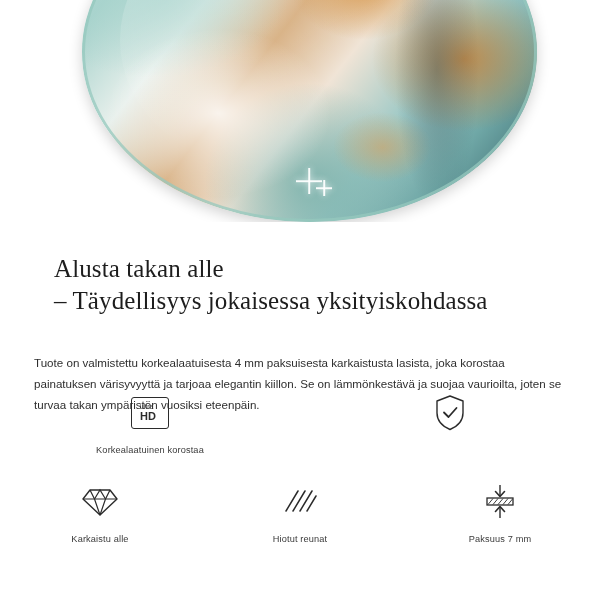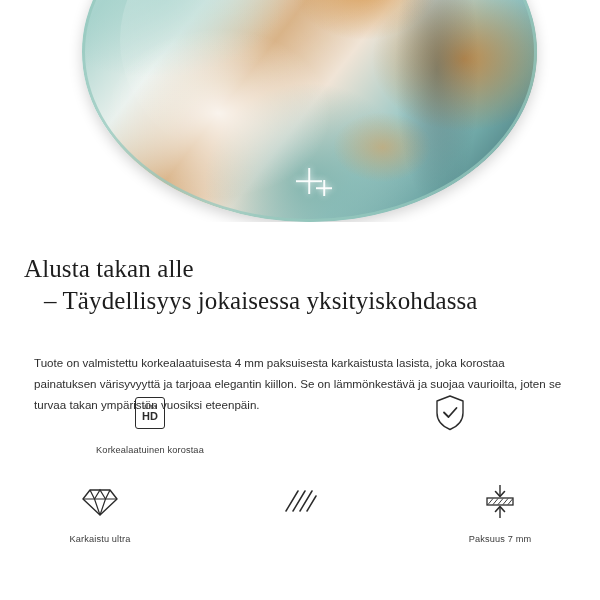--- a/index.html
+++ b/index.html
@@ -109,26 +109,25 @@
     left: 0;
     top: 222px;
     width: 600px;
   }
   .headline {
     font-family: "Liberation Serif", serif;
     font-size: 25px;
     line-height: 32px;
     color: #1d1d1d;
     font-weight: 400;
-    padding: 14px 34px 0 24px;
+    padding: 14px 34px 0 54px;
     letter-spacing: 0.1px;
   }
   .headline .line2 {
     display: block;
-    margin-left: 20px;
   }
   .paragraph {
     padding: 18px 34px 0 34px;
     font-size: 11.6px;
     line-height: 21px;
     color: #2e2e2e;
     max-width: 548px;
   }
 
   
@@ -161,23 +160,24 @@
     color: #3a3a3a;
     letter-spacing: 0.15px;
   }
   .ultrahd-box {
     width: 28px;
     height: 30px;
     border: 1.4px solid #2b2b2b;
     border-radius: 3px;
     display: flex;
     flex-direction: column;
-    align-items: center;
+    align-items: flex-start;
     justify-content: center;
     line-height: 1;
+    padding-left: 8px;
   }
   .ultrahd-box .u1 {
     font-size: 6.4px;
     letter-spacing: 0.2px;
     color: #2b2b2b;
     margin-bottom: 1px;
   }
   .ultrahd-box .u2 {
     font-size: 11px;
     font-weight: bold;
@@ -236,32 +236,33 @@
       <div class="feat">
         <div class="feat-icon">
           <svg width="38" height="36" viewBox="0 0 38 36">
             <path d="M9 6 H29 L36 15 L19 31 L2 15 Z" fill="none" stroke="#2b2b2b" stroke-width="1.4" stroke-linejoin="round"></path>
             <path d="M2 15 H36" stroke="#2b2b2b" stroke-width="1.2"></path>
             <path d="M9 6 L13.5 15 L19 31" fill="none" stroke="#2b2b2b" stroke-width="1.2"></path>
             <path d="M29 6 L24.5 15 L19 31" fill="none" stroke="#2b2b2b" stroke-width="1.2"></path>
             <path d="M13.5 15 L19 6 L24.5 15" fill="none" stroke="#2b2b2b" stroke-width="1.2"></path>
           </svg>
         </div>
-        <div class="feat-label">Karkaistu ultra</div>
+        <div class="feat-label">Karkaistu alle</div>
       </div>
 
       <div class="feat">
         <div class="feat-icon">
           <svg width="36" height="34" viewBox="0 0 36 34">
             <path d="M4 26 L16 6" stroke="#2b2b2b" stroke-width="1.5" stroke-linecap="round"></path>
             <path d="M11 26 L23 6" stroke="#2b2b2b" stroke-width="1.5" stroke-linecap="round"></path>
             <path d="M18 26 L30 6" stroke="#2b2b2b" stroke-width="1.5" stroke-linecap="round"></path>
             <path d="M25 26 L34 11" stroke="#2b2b2b" stroke-width="1.5" stroke-linecap="round"></path>
           </svg>
         </div>
+        <div class="feat-label">Hiotut reunat</div>
       </div>
 
       <div class="feat">
         <div class="feat-icon">
           <svg width="38" height="38" viewBox="0 0 38 38">
             <path d="M19 2 V12" stroke="#2b2b2b" stroke-width="1.4"></path>
             <path d="M14.5 8.5 L19 13.5 L23.5 8.5" fill="none" stroke="#2b2b2b" stroke-width="1.6" stroke-linecap="round" stroke-linejoin="round"></path>
             <rect x="6" y="15" width="26" height="7" fill="none" stroke="#2b2b2b" stroke-width="1.3"></rect>
             <path d="M7 21.5 L12 15.5 M12 21.5 L17 15.5 M17 21.5 L22 15.5 M22 21.5 L27 15.5 M27 21.5 L31.5 16" stroke="#2b2b2b" stroke-width="0.9"></path>
             <path d="M19 35 V25" stroke="#2b2b2b" stroke-width="1.4"></path>

